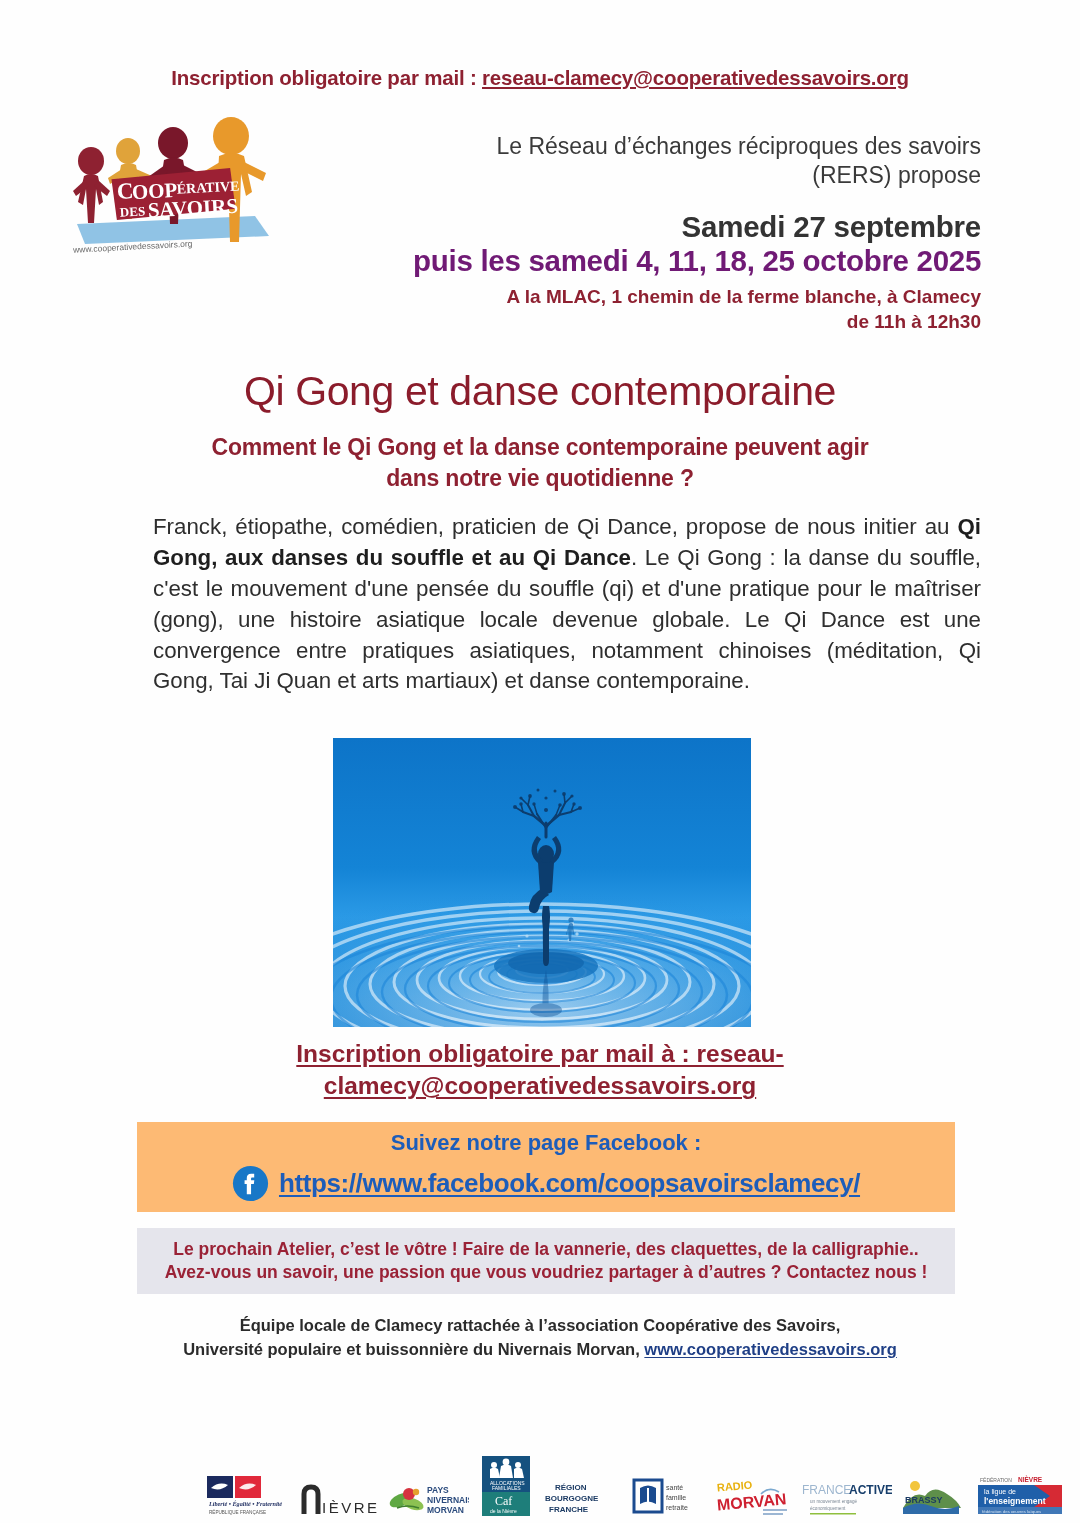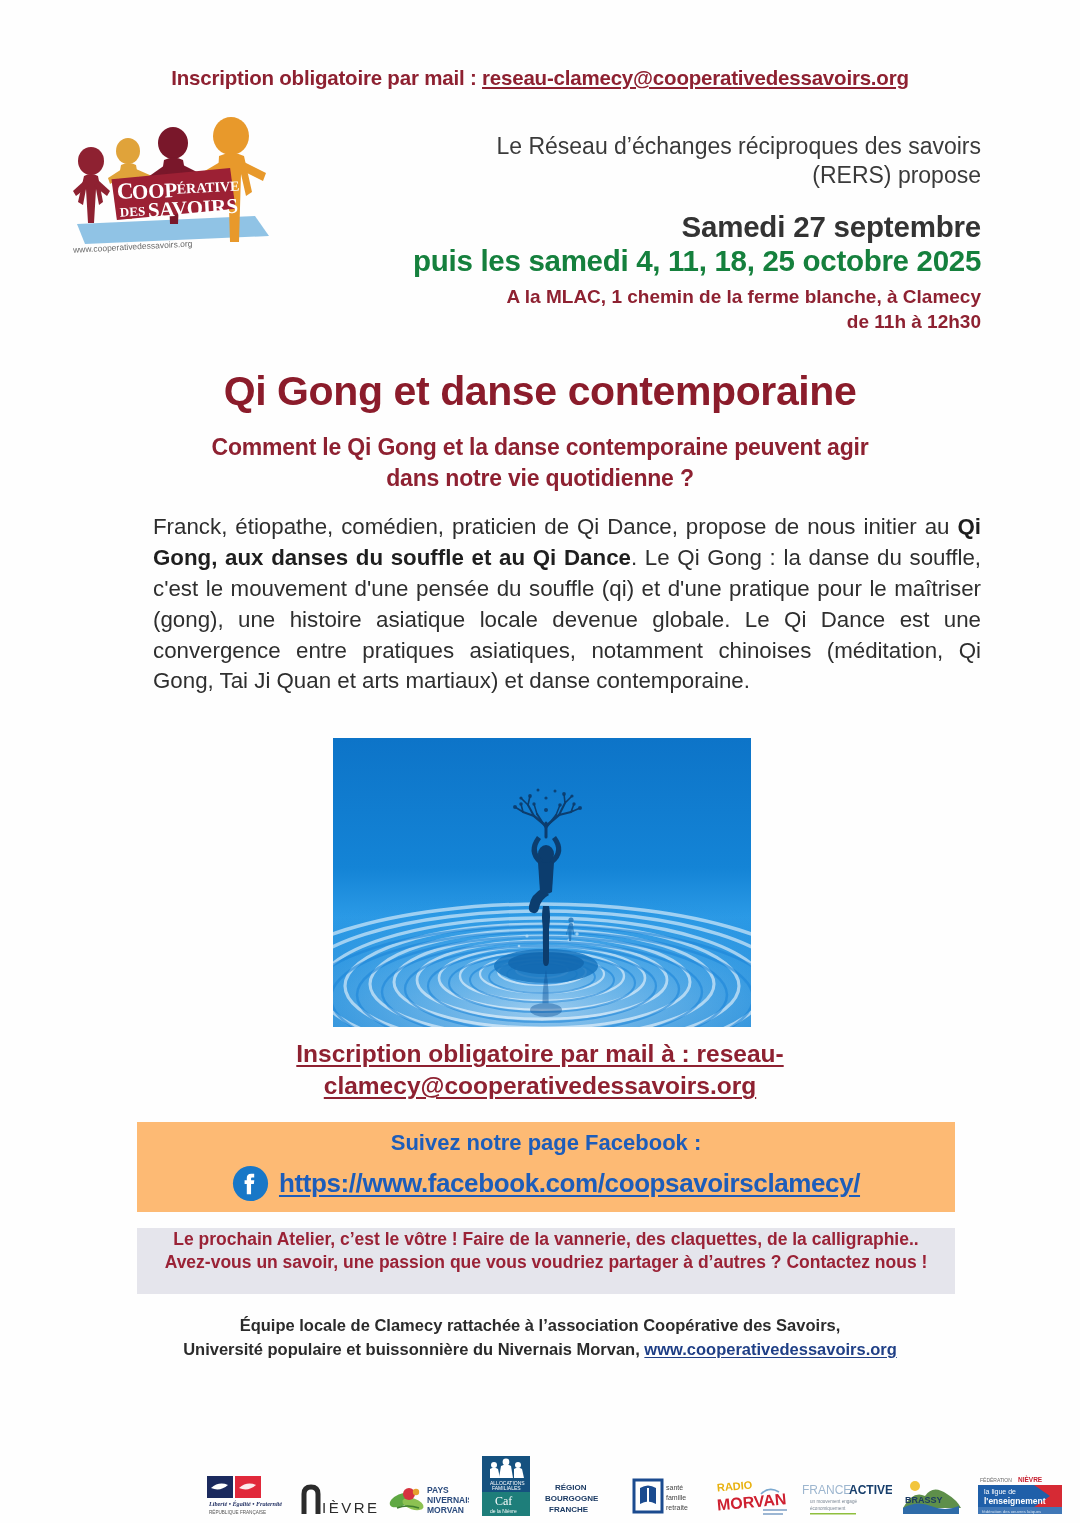--- a/index.html
+++ b/index.html
@@ -69,21 +69,21 @@
   .header-date-1 {
     margin-top: 20px;
     font-size: 29.5px;
     font-weight: bold;
     color: #333333;
     letter-spacing: -0.2px;
   }
   .header-date-2 {
     font-size: 29.5px;
     font-weight: bold;
-    color: #15803d;
+    color: #701a75;
     letter-spacing: -0.3px;
     line-height: 1.15;
   }
   .header-place {
     margin-top: 7px;
     font-size: 19px;
     font-weight: bold;
     color: #8E2131;
     line-height: 1.3;
   }
@@ -94,21 +94,21 @@
     line-height: 1.3;
   }
 
   
   .main-title {
     position: absolute;
     left: 0; right: 0;
     top: 368px;
     text-align: center;
     font-size: 41px;
-    font-weight: bold;
+    font-weight: normal;
     color: #8B1C2B;
     letter-spacing: -0.4px;
   }
   .subtitle {
     position: absolute;
     left: 120px;
     width: 840px;
     top: 432px;
     text-align: center;
     font-size: 23px;
@@ -203,21 +203,21 @@
 
   
   .next-band {
     position: absolute;
     left: 137px;
     top: 1228px;
     width: 818px;
     height: 66px;
     background: #e5e5ec;
     display: flex;
-    align-items: flex-start;
+    align-items: center;
     justify-content: center;
   }
   .next-text {
     text-align: center;
     font-size: 17.5px;
     font-weight: bold;
     color: #9A2236;
     line-height: 1.32;
     padding: 0 24px;
   }

